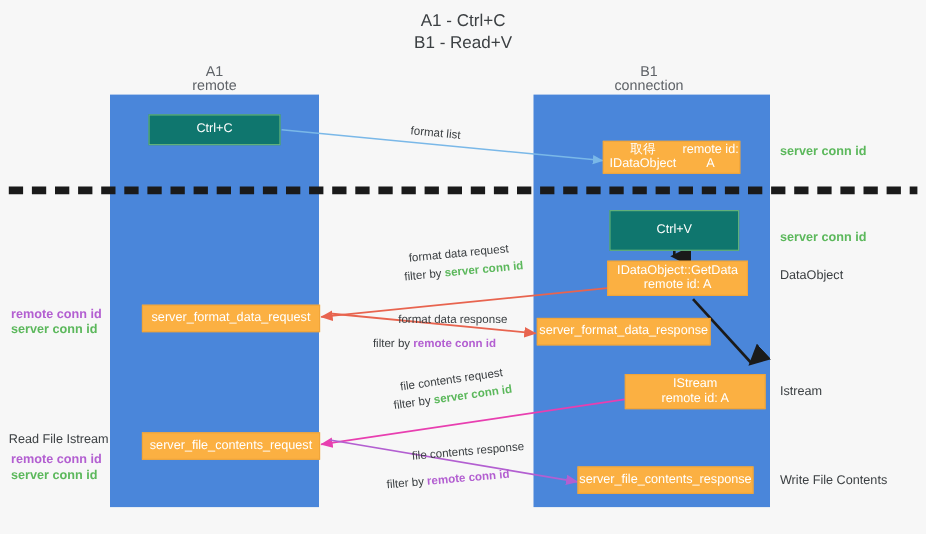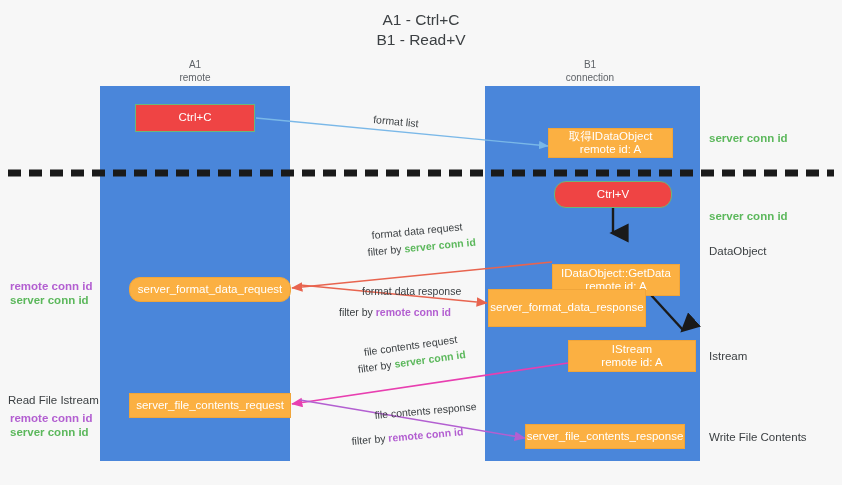--- a/index.html
+++ b/index.html
@@ -12,28 +12,28 @@
   }
   #stage{position:absolute;left:0;top:0;width:842px;height:485px;}
   #svg-layer{position:absolute;left:0;top:0;width:842px;height:485px;pointer-events:none;}
 
   .title{
     position:absolute;left:0;top:10px;width:842px;
     text-align:center;color:#3c4043;font-size:15.5px;line-height:20px;
   }
 
   .lane{position:absolute;background:#4a86da;}
-  .lane-head{position:absolute;text-align:center;color:#5f6368;font-size:10px;line-height:13px;}
+  .lane-head{position:absolute;text-align:center;color:#5f6368;font-size:13px;line-height:13px;}
 
   .node{
     position:absolute;box-sizing:border-box;
     display:flex;align-items:center;justify-content:center;
     text-align:center;color:#ffffff;font-size:11.5px;line-height:13.5px;
   }
-  .n-green{background:#ef4444;border:1px solid #6bb77b;}
+  .n-green{background:#0f766e;border:1px solid #6bb77b;}
   .n-orange{background:#fbb košice;}
   .n-orange{background:#fbb042;border:1px solid #f0a53a;}
 
   .side-label{position:absolute;color:#3c4043;font-size:11.5px;line-height:15px;}
   .conn-green{color:#5cb85c;font-weight:bold;}
   .conn-purple{color:#b35fd1;font-weight:bold;}
 
   .edge-label{position:absolute;color:#3c4043;font-size:10.5px;line-height:14px;white-space:nowrap;}
   .edge-label.rot{transform-origin:0 0;}
   .stack{position:absolute;font-size:11.5px;line-height:14px;white-space:nowrap;}
@@ -93,44 +93,44 @@
 
     <path d="M300,400 L525,438" stroke="#b35fd1" stroke-width="1.6" fill="none" marker-end="url(#ah-purple)"></path>
 
     <path d="M8,173 L834,173" stroke="#1a1a1a" stroke-width="7" stroke-dasharray="13 8" fill="none"></path>
   </svg>
 
   <div class="node n-green" style="left:135px;top:104px;width:120px;height:28px;">
     <span>Ctrl+C</span>
   </div>
 
-  <div class="node n-orange" style="left:548px;top:128px;width:125px;height:30px;flex-direction:column;">
+  <div class="node n-orange" style="left:548px;top:128px;width:125px;height:30px;">
     <span>取得IDataObject</span>
     <span>remote id: A</span>
   </div>
 
-  <div class="node n-green" style="left:554px;top:181px;width:118px;height:27px;border-radius:12px;">
+  <div class="node n-green" style="left:554px;top:191px;width:118px;height:37px;">
     <span>Ctrl+V</span>
   </div>
 
-  <div class="node n-orange" style="left:552px;top:237px;width:128px;height:32px;flex-direction:column;margin-top:27px;">
+  <div class="node n-orange" style="left:552px;top:237px;width:128px;height:32px;flex-direction:column;">
     <span>IDataObject::GetData</span>
     <span>remote id: A</span>
   </div>
 
   <div class="node n-orange" style="left:568px;top:340px;width:128px;height:32px;flex-direction:column;">
     <span>IStream</span>
     <span>remote id: A</span>
   </div>
 
-  <div class="node n-orange" style="left:129px;top:277px;width:162px;height:25px;border-radius:11px;">
+  <div class="node n-orange" style="left:129px;top:277px;width:162px;height:25px;">
     <span>server_format_data_request</span>
   </div>
 
-  <div class="node n-orange" style="left:488px;top:289px;width:158px;height:38px;">
+  <div class="node n-orange" style="left:488px;top:289px;width:158px;height:25px;">
     <span>server_format_data_response</span>
   </div>
 
   <div class="node n-orange" style="left:129px;top:393px;width:162px;height:25px;">
     <span>server_file_contents_request</span>
   </div>
 
   <div class="node n-orange" style="left:525px;top:424px;width:160px;height:25px;">
     <span>server_file_contents_response</span>
   </div>

